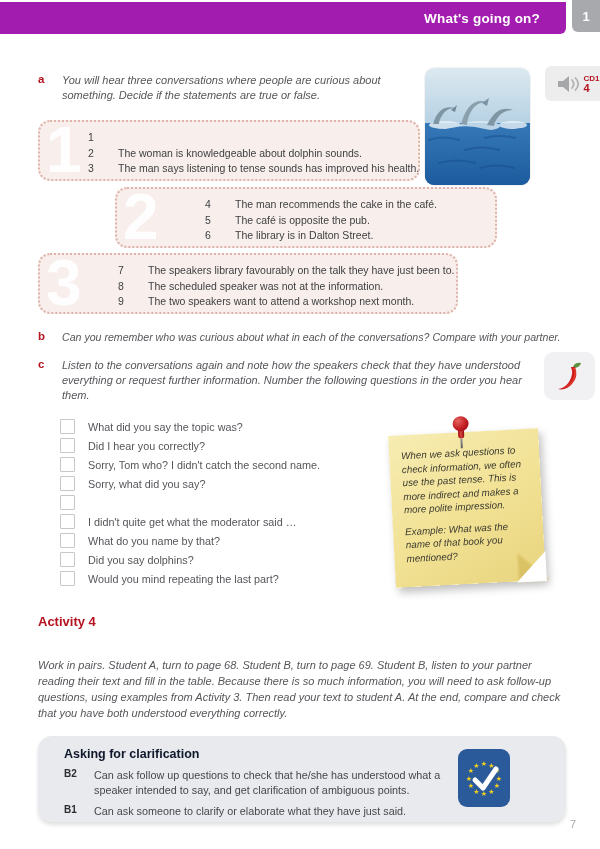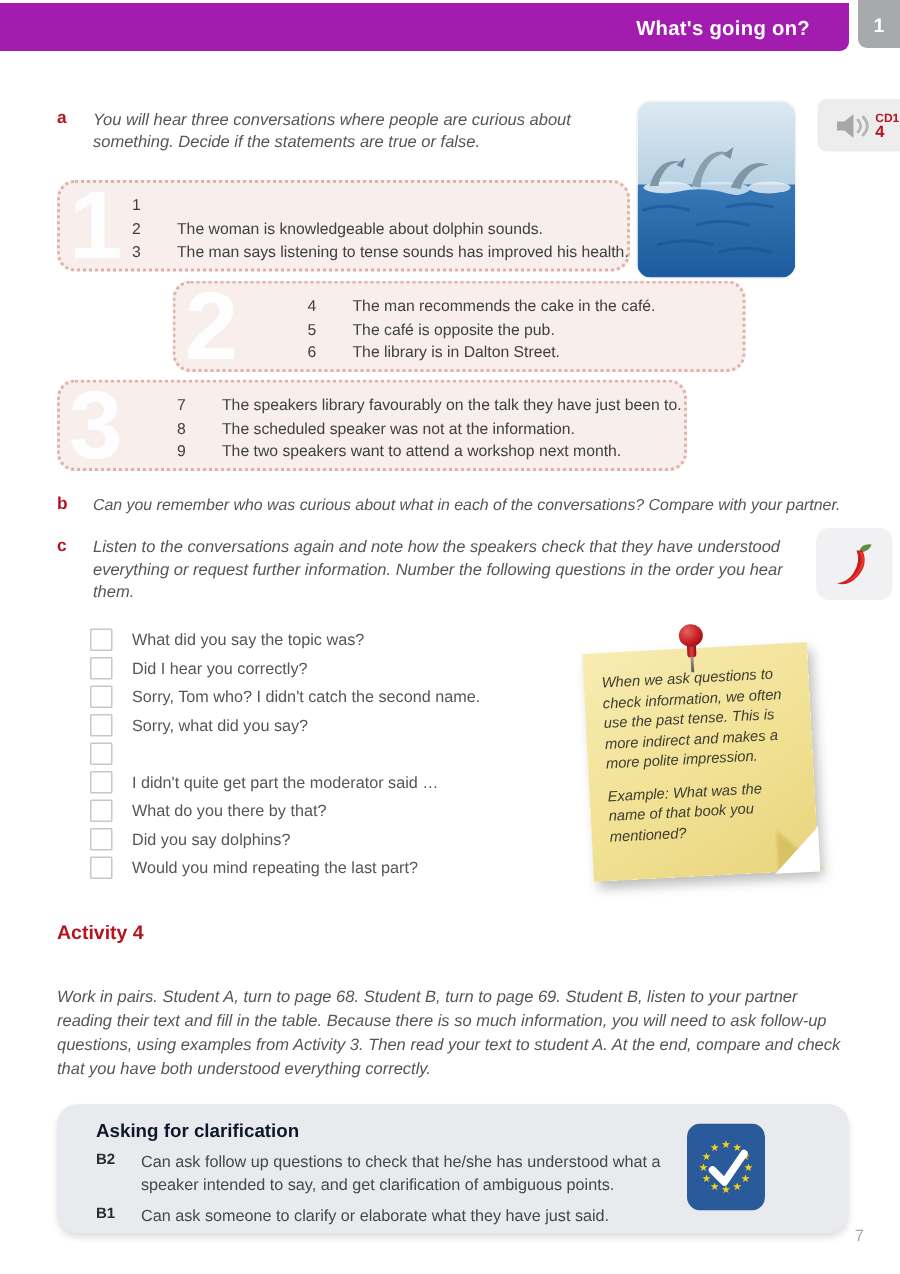--- a/index.html
+++ b/index.html
@@ -244,25 +244,25 @@
       </div>
       <div class="check-row">
         <span class="checkbox"></span>
         <span class="check-label">Sorry, what did you say?</span>
       </div>
       <div class="check-row">
         <span class="checkbox"></span>
       </div>
       <div class="check-row">
         <span class="checkbox"></span>
-        <span class="check-label">I didn't quite get part the moderator said …</span>
-      </div>
-      <div class="check-row">
-        <span class="checkbox"></span>
-        <span class="check-label">What do you there by that?</span>
+        <span class="check-label">I didn't quite get what the moderator said …</span>
+      </div>
+      <div class="check-row">
+        <span class="checkbox"></span>
+        <span class="check-label">What do you name by that?</span>
       </div>
       <div class="check-row">
         <span class="checkbox"></span>
         <span class="check-label">Did you say dolphins?</span>
       </div>
       <div class="check-row">
         <span class="checkbox"></span>
         <span class="check-label">Would you mind repeating the last part?</span>
       </div>
     </div>

